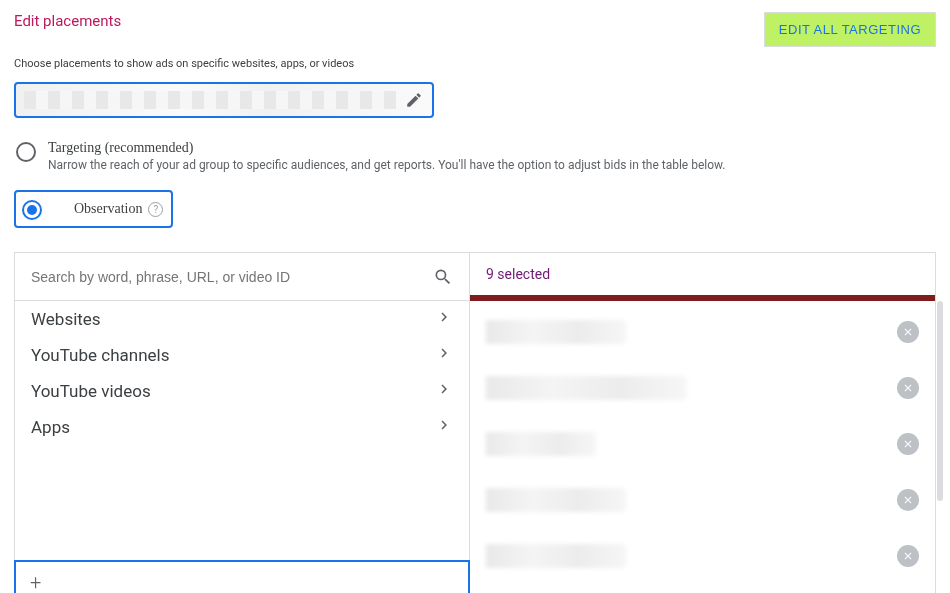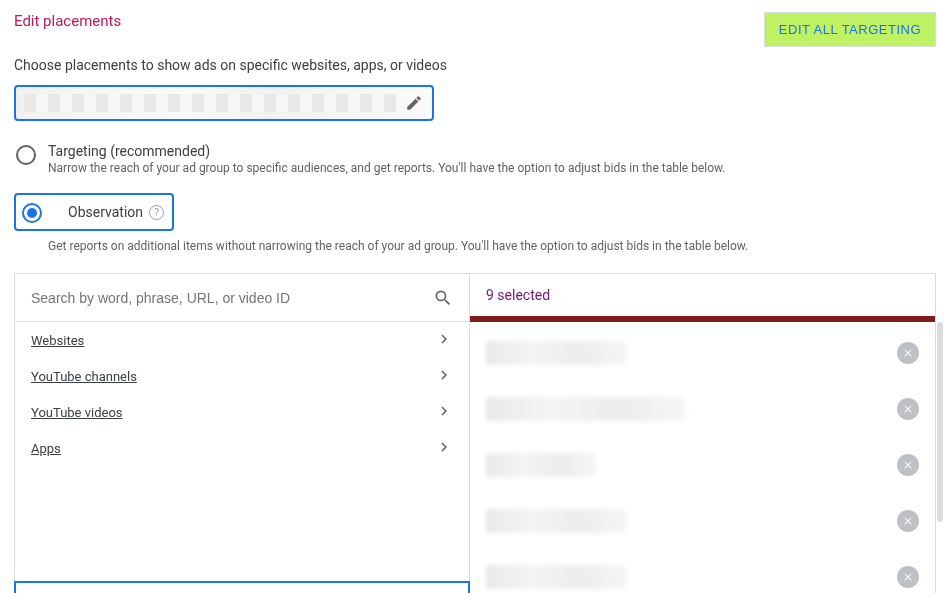--- a/index.html
+++ b/index.html
@@ -1,47 +1,47 @@
 <!DOCTYPE html>
 <html><head>
 <meta charset="utf-8">
 <style>
   * { box-sizing: border-box; margin: 0; padding: 0; }
   body { font-family: Roboto, Arial, sans-serif; background: #fff; color: #3c4043; width: 950px; height: 593px; overflow: hidden; position: relative; }
   
   .topbar { display: flex; justify-content: space-between; align-items: flex-start; padding: 12px 14px 0 14px; }
   .title { font-size: 15px; color: #be185d; font-weight: 400; }
   .edit-all { border: 1px solid #dadce0; background: #bef264; color: #1a73e8; font-size: 13px; font-weight: 500; letter-spacing: .5px; padding: 9px 14px; cursor: pointer; }
-  .subtitle { font-size: 14px; color: #3c4043; padding: 10px 14px 12px 14px; }
+  .subtitle { font-size: 11px; color: #3c4043; padding: 10px 14px 12px 14px; }
   
   .redacted-box { margin: 0 14px 18px 14px; width: 420px; height: 36px; border: 2px solid #1a73e8; border-radius: 4px; position: relative; display: flex; align-items: center; padding: 0 8px; background: linear-gradient(90deg,#f1f1f1 0%,#fafafa 40%,#f1f1f1 60%,#fafafa 100%); }
   .redacted-strip { flex: 1; height: 18px; background: repeating-linear-gradient(90deg,#e8e8e8 0,#e8e8e8 12px,#f6f6f6 12px,#f6f6f6 24px); }
   .pencil { width: 20px; height: 20px; display: inline-flex; align-items: center; justify-content: center; margin-left: 8px; }
   
   .radio-group { padding: 0 14px 12px 14px; }
   .radio-row { display: flex; align-items: flex-start; padding: 4px 0; }
   .radio { width: 20px; height: 20px; border: 2px solid #5f6368; border-radius: 50%; margin: 2px 12px 0 2px; flex: none; cursor: pointer; display: inline-flex; align-items: center; justify-content: center; }
   .radio.selected { border-color: #1a73e8; }
   .radio.selected::after { content: ""; width: 10px; height: 10px; background: #1a73e8; border-radius: 50%; }
   .radio-texts { flex: 1; }
-  .radio-label { font-size: 14px; color: #3c4043; display: flex; align-items: center; gap: 6px; }
+  .radio-label { font-size: 14px; color: #3c4043; display: flex; align-items: center; gap: 6px; font-family: Liberation Serif, serif; }
   .radio-desc { font-size: 12px; color: #5f6368; margin-top: 2px; }
-  .obs-highlight { border: 2px solid #1a73e8; border-radius: 4px; padding: 6px 8px 6px 4px; display: inline-flex; align-items: center; gap: 14px; }
+  .obs-highlight { border: 2px solid #1a73e8; border-radius: 4px; padding: 6px 8px 6px 4px; display: inline-flex; align-items: center; gap: 20px; }
   .help-icon { width: 15px; height: 15px; border: 1.5px solid #9aa0a6; border-radius: 50%; display: inline-flex; align-items: center; justify-content: center; font-size: 10px; color: #9aa0a6; cursor: pointer; }
   
   .panel { margin: 8px 14px 0 14px; border: 1px solid #dadce0; display: flex; height: 352px; position: relative; }
   .panel-left { width: 455px; border-right: 1px solid #dadce0; display: flex; flex-direction: column; }
   .panel-right { flex: 1; display: flex; flex-direction: column; position: relative; }
   
   .search-row { height: 48px; border-bottom: 1px solid #dadce0; display: flex; align-items: center; padding: 0 16px; color: #80868b; font-size: 14px; gap: 8px; }
   .search-input { flex: 1; border: none; outline: none; font-size: 14px; color: #8b5cf6; background: transparent; }
   .mag { width: 20px; height: 20px; }
   
   .cat-list { flex: 1; overflow: auto; }
-  .cat-item { display: flex; align-items: center; justify-content: space-between; padding: 0 16px; height: 36px; font-size: 13px; color: #3c4043; cursor: pointer; text-decoration: underline; }
+  .cat-item { display: flex; align-items: center; justify-content: space-between; padding: 0 16px; height: 36px; font-size: 17px; color: #3c4043; cursor: pointer; }
   .chev { color: #5f6368; }
   
   .enter-multiple { height: 44px; border: 2px solid #1a73e8; margin: 0 -1px -1px -1px; display: flex; align-items: center; justify-content: space-between; padding: 0 14px; font-size: 14px; color: #3c4043; cursor: pointer; background: #fff; }
   .plus { font-size: 20px; color: #5f6368; font-weight: 300; }
   
   .sel-header { height: 48px; border-bottom: 6px solid #7f1d1d; display: flex; align-items: center; padding: 0 16px; font-size: 14px; color: #701a75; }
   .sel-list { flex: 1; overflow: auto; padding: 8px 0; }
   .sel-item { display: flex; align-items: center; justify-content: space-between; padding: 10px 16px 20px 16px; height: 56px; }
   .blur-block { width: 140px; height: 24px; background: linear-gradient(90deg,#e9e9e9,#f4f4f4,#ececec,#f6f6f6); filter: blur(2px); border-radius: 2px; }
   .blur-block.w2 { width: 200px; }
@@ -79,21 +79,20 @@
   </div>
   <div class="radio-row" style="margin-top:10px;">
     <span class="obs-highlight">
       <span class="radio selected"></span>
       <span style="display:flex;align-items:center;gap:6px;">
         <span class="radio-label">Observation</span>
         <span class="help-icon">?</span>
       </span>
     </span>
   </div>
-  <div class="radio-desc" style="margin-left:34px;margin-top:4px;">Get reports on additional items without narrowing the reach of your ad group. You'll have the option to adjust bids in the table below.</div>
 </div>
 
 <div class="panel">
   <div class="panel-left">
     <div class="search-row">
       <input class="search-input" placeholder="Search by word, phrase, URL, or video ID" style="">
       <span class="mag">
         <svg viewBox="0 0 24 24" width="20" height="20" fill="#5f6368">
             <path d="M15.5 14h-.79l-.28-.27A6.47 6.47 0 0 0 16 9.5 6.5 6.5 0 1 0 9.5 16a6.47 6.47 0 0 0 4.23-1.57l.27.28v.79l5 4.99L20.49 19l-4.99-5zM9.5 14A4.5 4.5 0 1 1 14 9.5 4.5 4.5 0 0 1 9.5 14z"></path>
           </svg>

